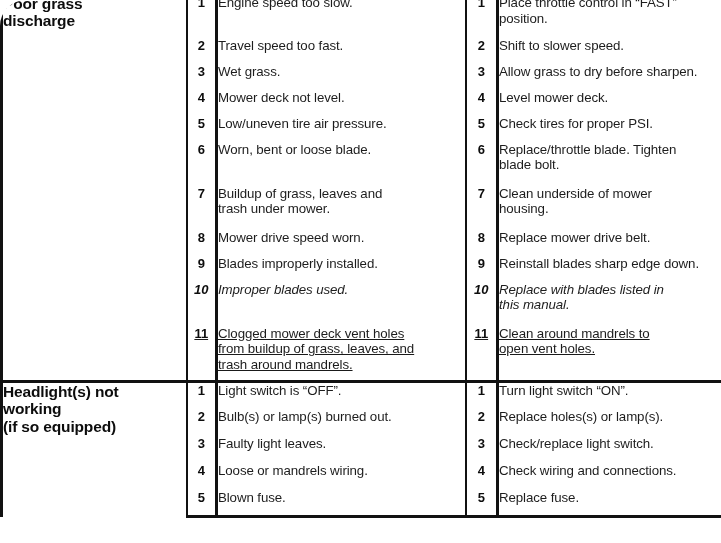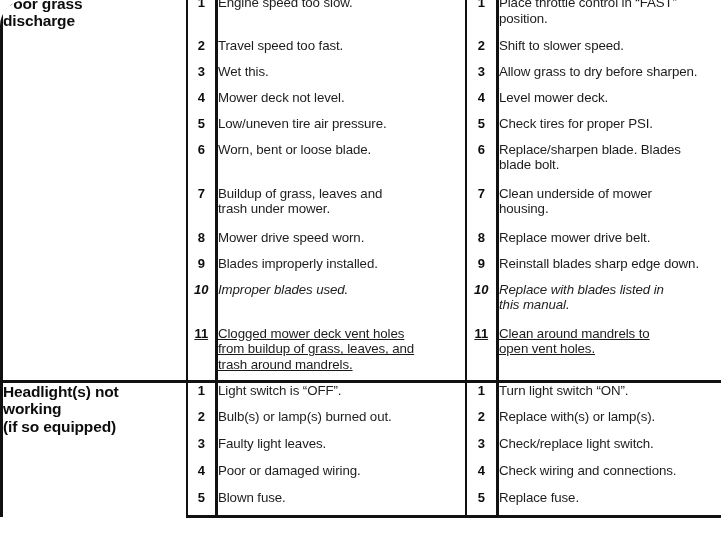--- a/index.html
+++ b/index.html
@@ -130,41 +130,41 @@
 position.</td>
           </tr>
           <tr style="height: 26px;">
             <td class="cell-num first-num">2</td>
             <td class="cell-text nowrap-tight">Travel speed too fast.</td>
             <td class="cell-num">2</td>
             <td class="cell-text last-text nowrap-tight">Shift to slower speed.</td>
           </tr>
           <tr style="height: 26px;">
             <td class="cell-num first-num">3</td>
-            <td class="cell-text nowrap-tight">Wet this.</td>
+            <td class="cell-text nowrap-tight">Wet grass.</td>
             <td class="cell-num">3</td>
             <td class="cell-text last-text nowrap-tight">Allow grass to dry before sharpen.</td>
           </tr>
           <tr style="height: 26px;">
             <td class="cell-num first-num">4</td>
             <td class="cell-text nowrap-tight">Mower deck not level.</td>
             <td class="cell-num">4</td>
             <td class="cell-text last-text nowrap-tight">Level mower deck.</td>
           </tr>
           <tr style="height: 26px;">
             <td class="cell-num first-num">5</td>
             <td class="cell-text nowrap-tight">Low/uneven tire air pressure.</td>
             <td class="cell-num">5</td>
             <td class="cell-text last-text nowrap-tight">Check tires for proper PSI.</td>
           </tr>
           <tr style="height: 44px;">
             <td class="cell-num first-num">6</td>
             <td class="cell-text nowrap-tight">Worn, bent or loose blade.</td>
             <td class="cell-num">6</td>
-            <td class="cell-text last-text nowrap-tight">Replace/sharpen blade. Blades
+            <td class="cell-text last-text nowrap-tight">Replace/throttle blade. Tighten
 blade bolt.</td>
           </tr>
           <tr style="height: 44px;">
             <td class="cell-num first-num">7</td>
             <td class="cell-text nowrap-tight">Buildup of grass, leaves and
 trash under mower.</td>
             <td class="cell-num">7</td>
             <td class="cell-text last-text nowrap-tight">Clean underside of mower
 housing.</td>
           </tr>
@@ -204,31 +204,31 @@
             </td>
             <td class="cell-num first-num sec-top-rule">1</td>
             <td class="cell-text nowrap-tight sec-top-rule">Light switch is “OFF”.</td>
             <td class="cell-num sec-top-rule">1</td>
             <td class="cell-text last-text nowrap-tight sec-top-rule">Turn light switch “ON”.</td>
           </tr>
           <tr style="height: 27px;">
             <td class="cell-num first-num">2</td>
             <td class="cell-text nowrap-tight">Bulb(s) or lamp(s) burned out.</td>
             <td class="cell-num">2</td>
-            <td class="cell-text last-text nowrap-tight">Replace with(s) or lamp(s).</td>
+            <td class="cell-text last-text nowrap-tight">Replace holes(s) or lamp(s).</td>
           </tr>
           <tr style="height: 27px;">
             <td class="cell-num first-num">3</td>
             <td class="cell-text nowrap-tight">Faulty light leaves.</td>
             <td class="cell-num">3</td>
             <td class="cell-text last-text nowrap-tight">Check/replace light switch.</td>
           </tr>
           <tr style="height: 27px;">
             <td class="cell-num first-num">4</td>
-            <td class="cell-text nowrap-tight">Poor or damaged wiring.</td>
+            <td class="cell-text nowrap-tight">Loose or mandrels wiring.</td>
             <td class="cell-num">4</td>
             <td class="cell-text last-text nowrap-tight">Check wiring and connections.</td>
           </tr>
           <tr style="height: 27px;">
             <td class="cell-num first-num sec-bottom-rule">5</td>
             <td class="cell-text nowrap-tight sec-bottom-rule">Blown fuse.</td>
             <td class="cell-num sec-bottom-rule">5</td>
             <td class="cell-text last-text nowrap-tight sec-bottom-rule">Replace fuse.</td>
           </tr>
         </tbody>

